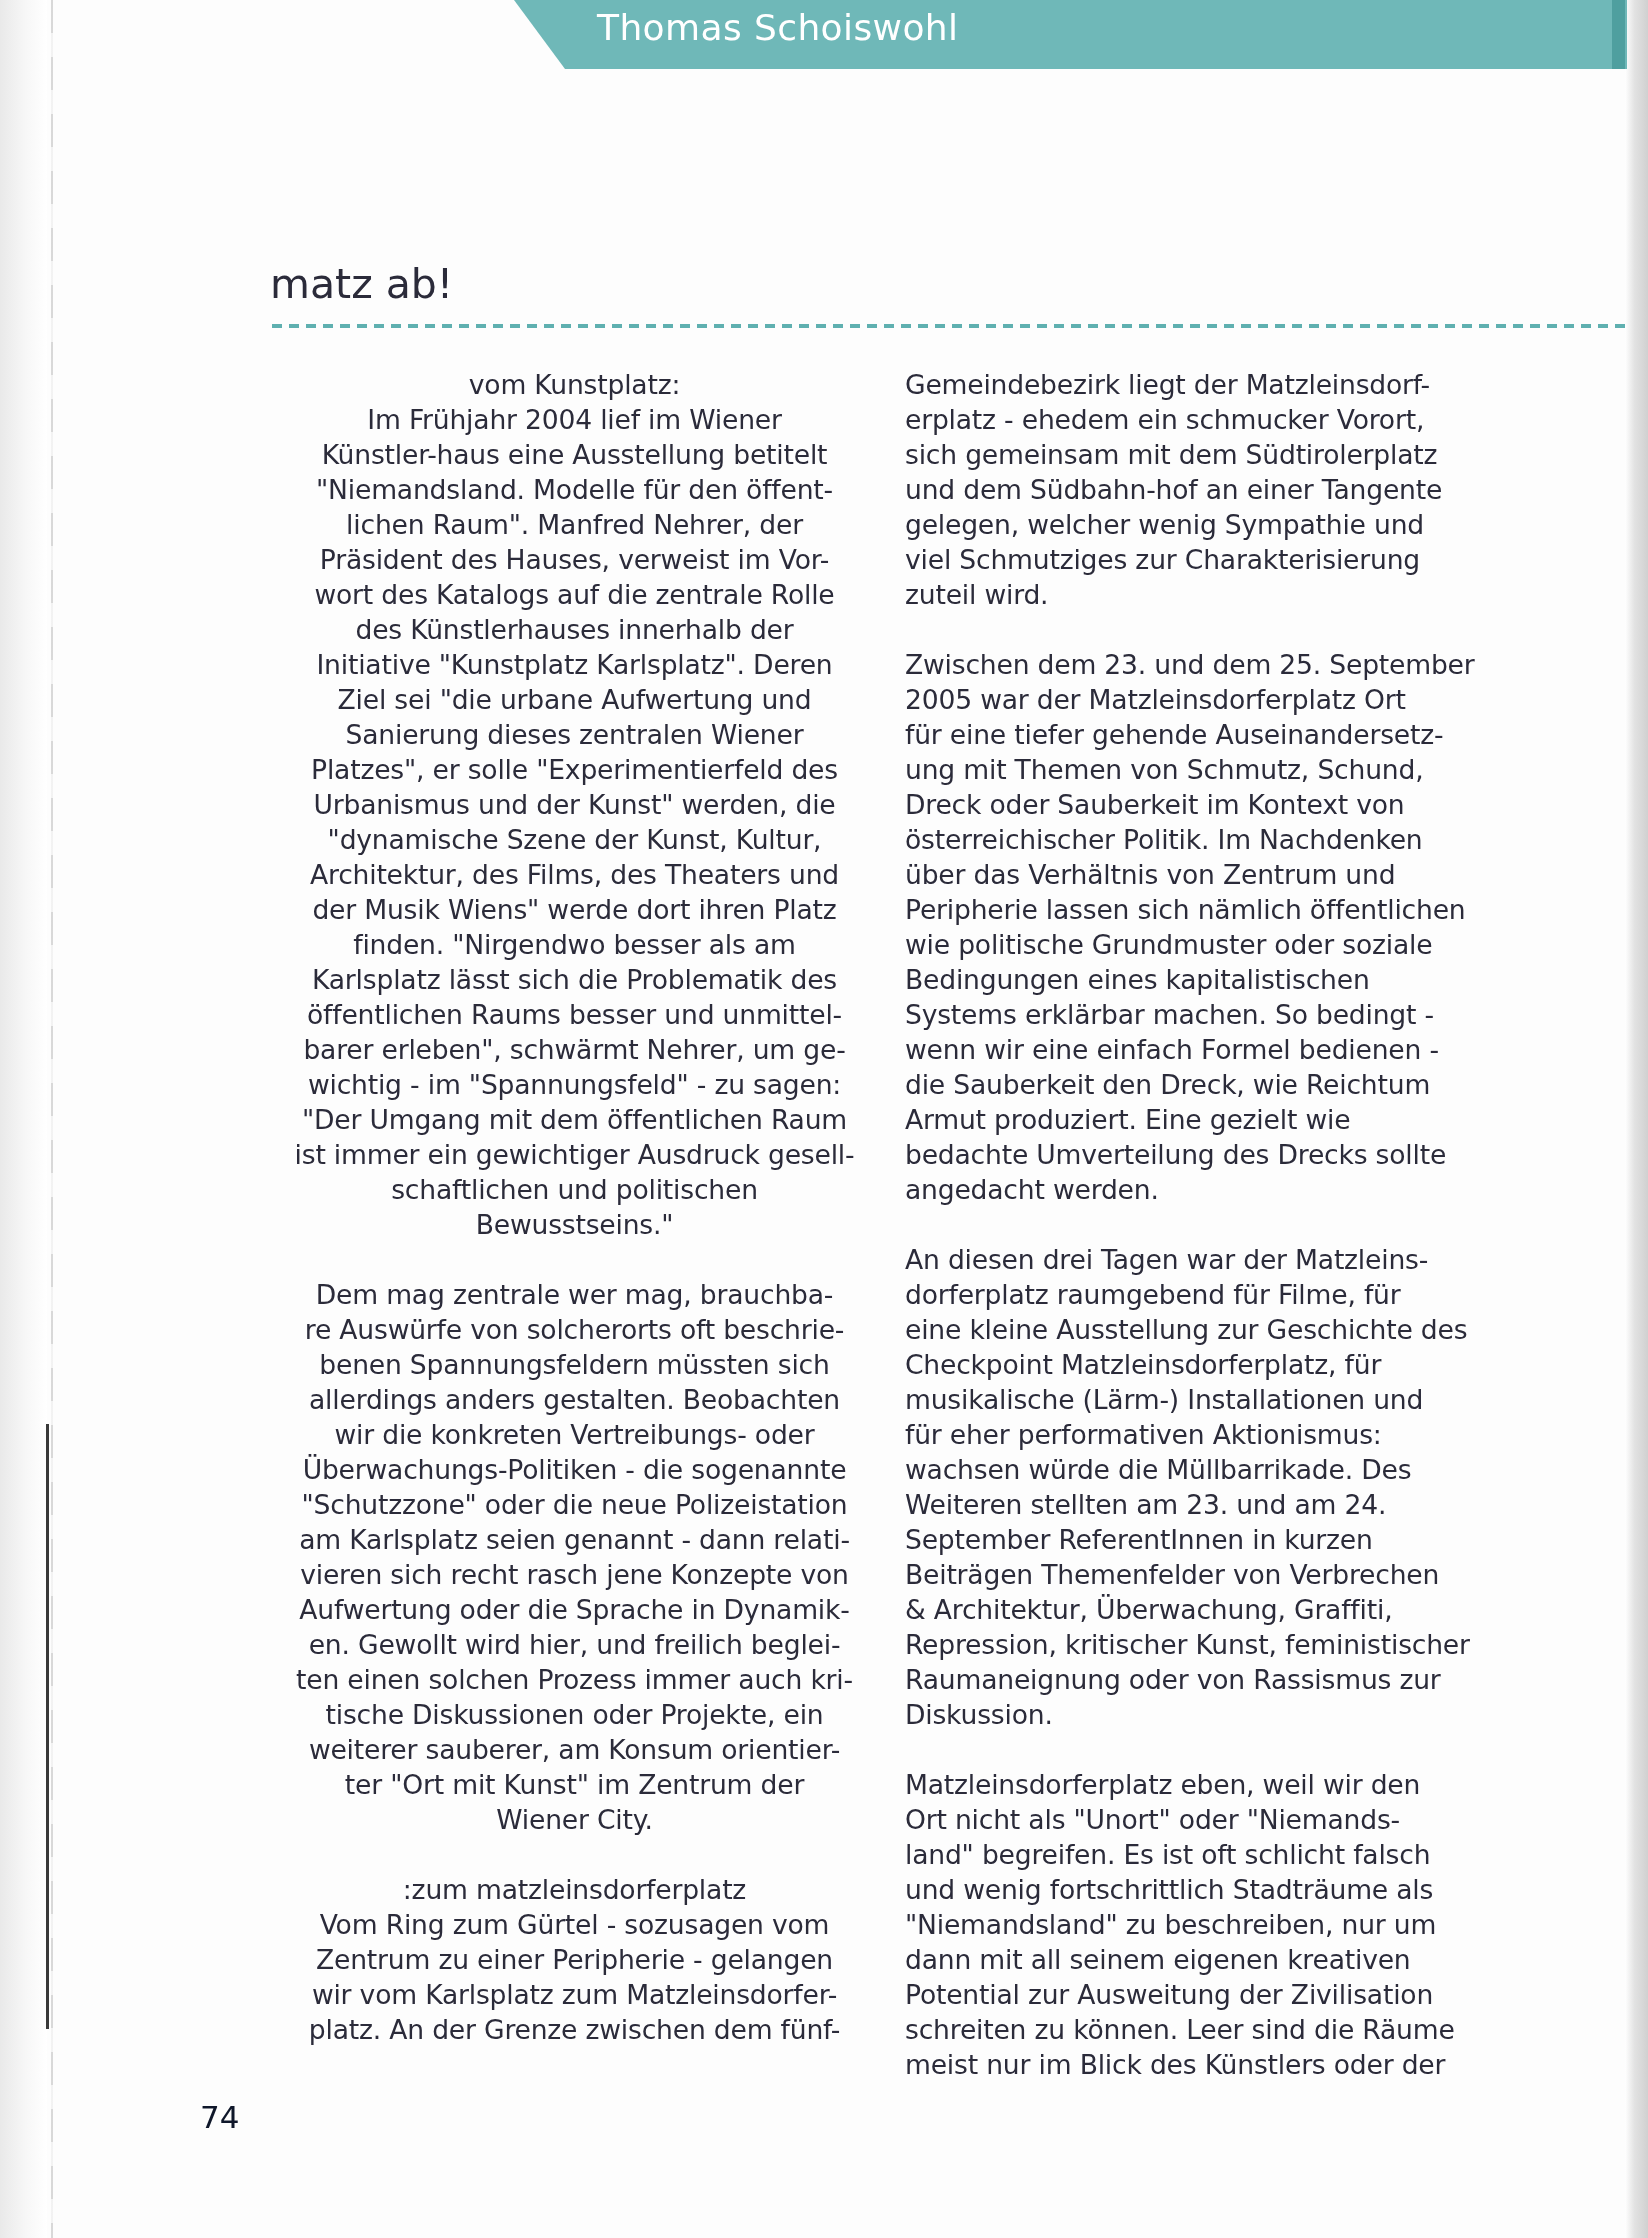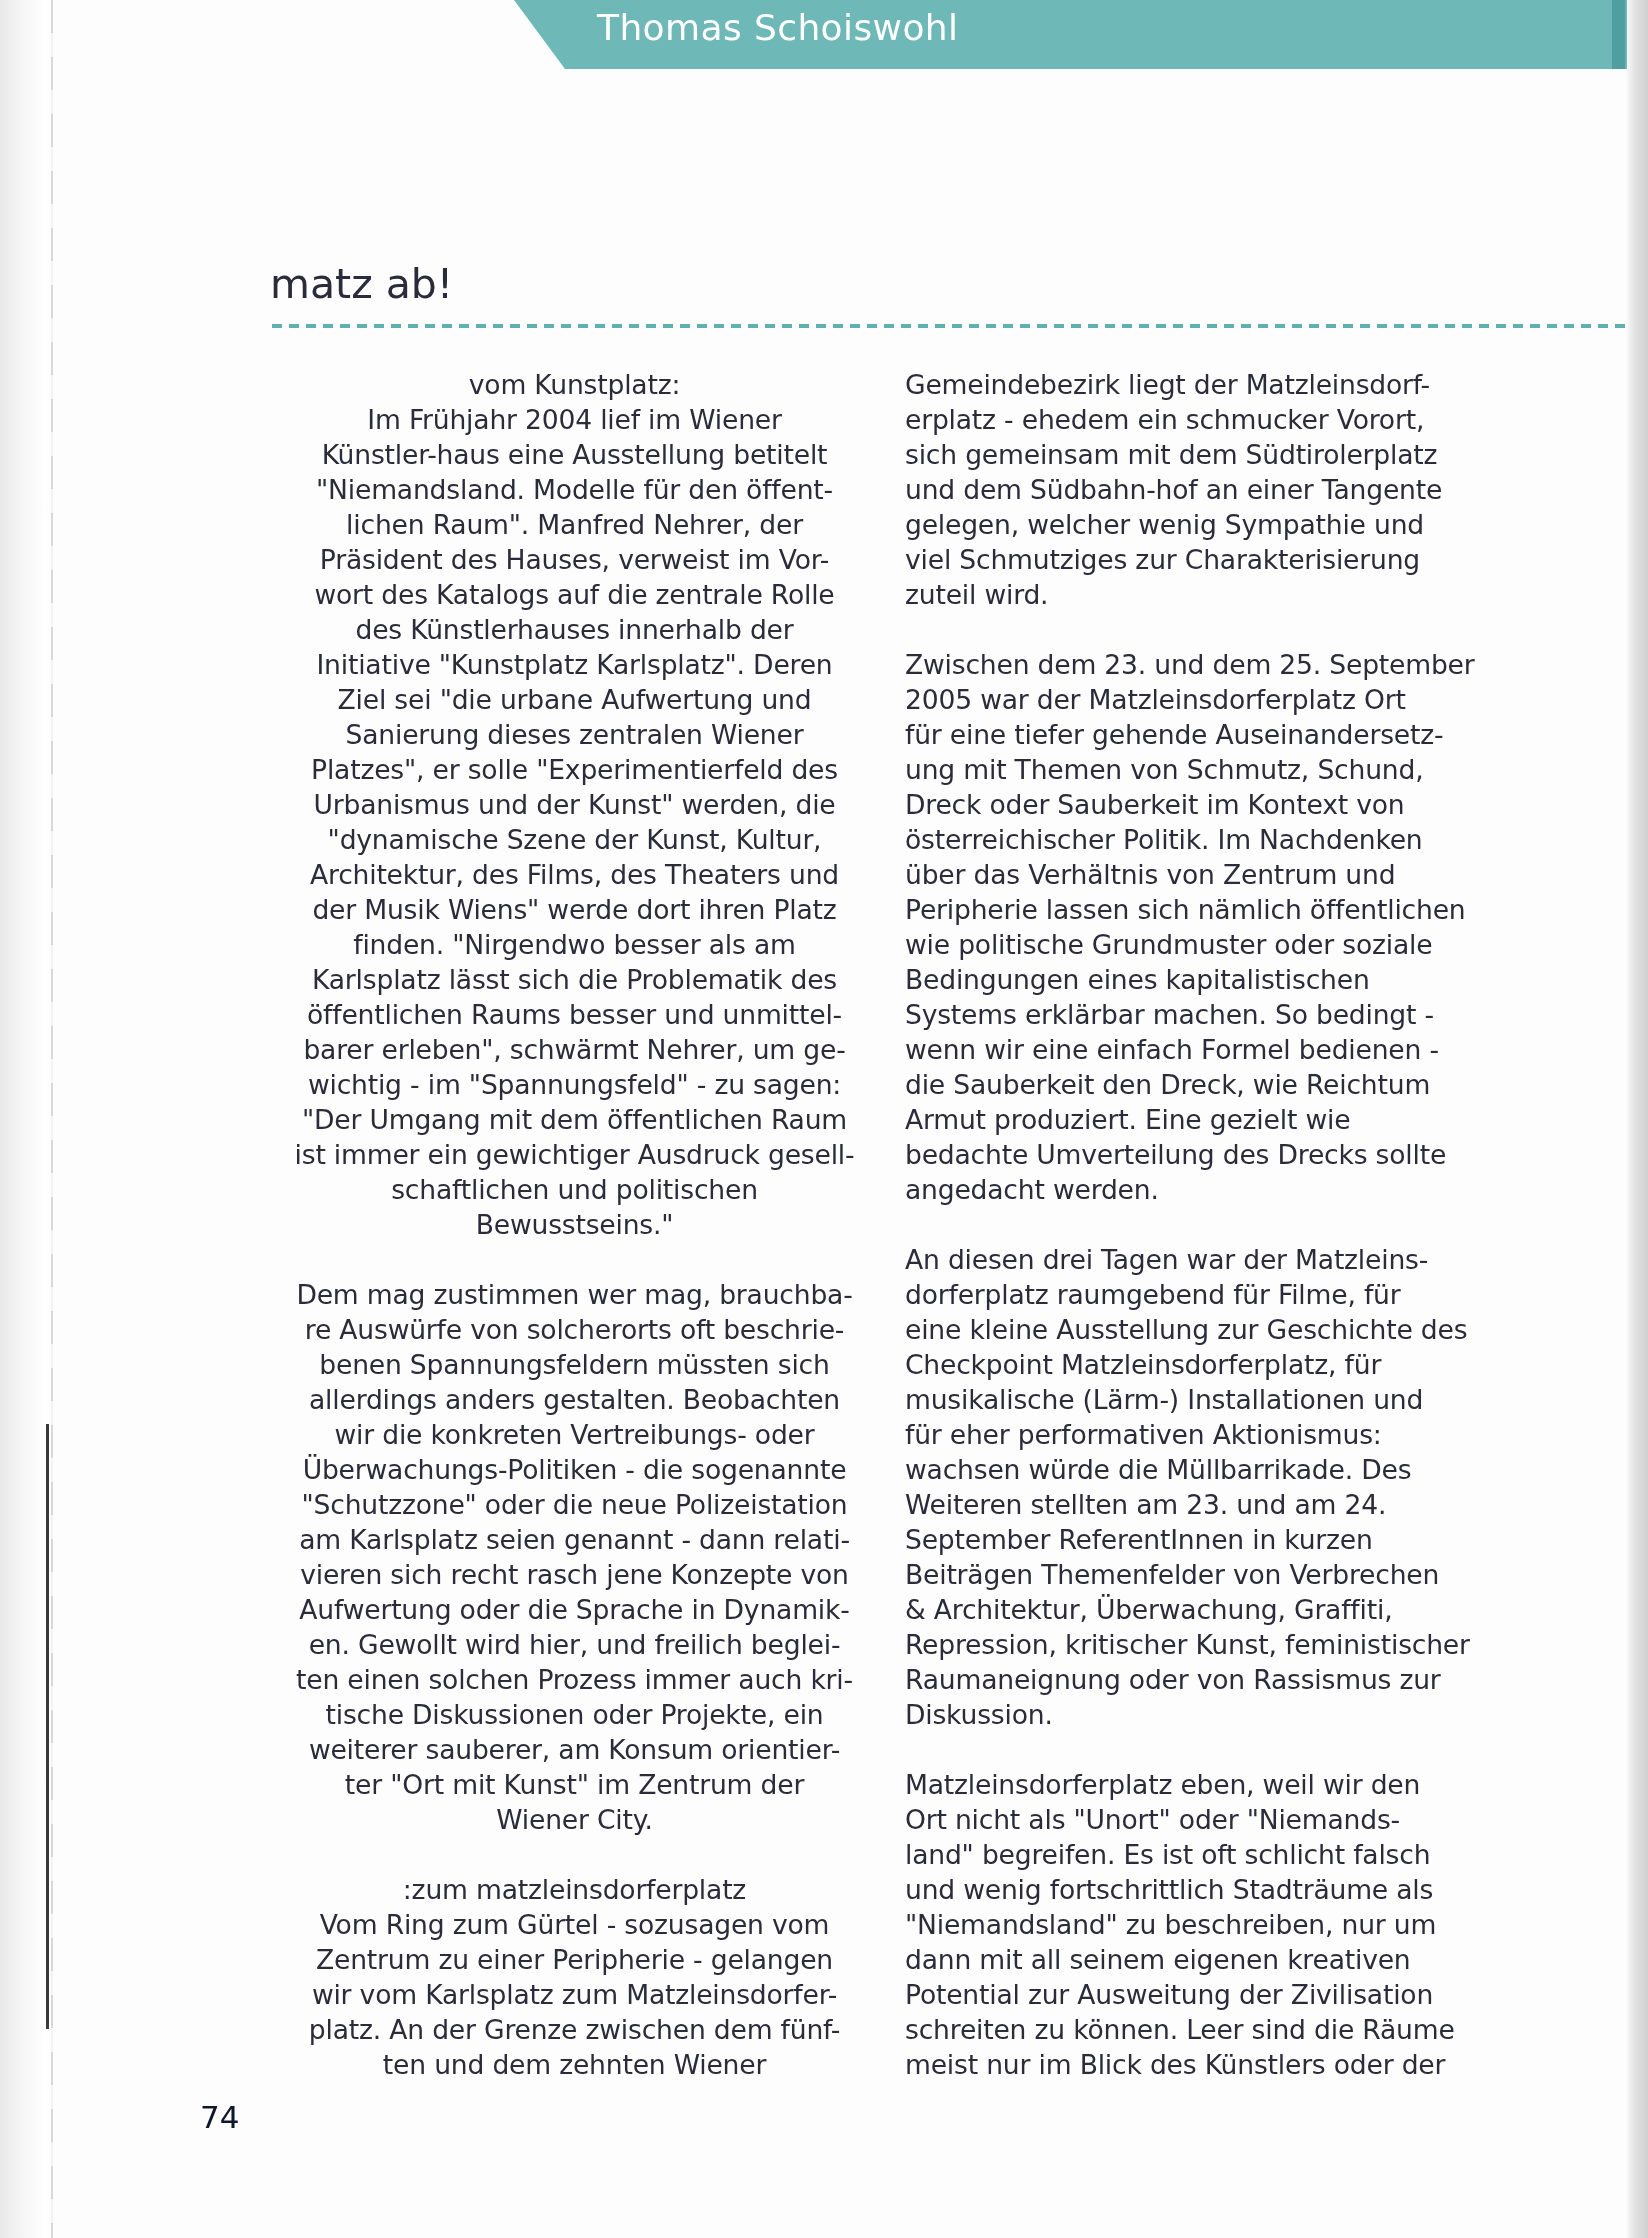--- a/index.html
+++ b/index.html
@@ -91,21 +91,21 @@
     <span class="line">finden. "Nirgendwo besser als am</span>
     <span class="line">Karlsplatz lässt sich die Problematik des</span>
     <span class="line">öffentlichen Raums besser und unmittel-</span>
     <span class="line">barer erleben", schwärmt Nehrer, um ge-</span>
     <span class="line">wichtig - im "Spannungsfeld" - zu sagen:</span>
     <span class="line">"Der Umgang mit dem öffentlichen Raum</span>
     <span class="line">ist immer ein gewichtiger Ausdruck gesell-</span>
     <span class="line">schaftlichen und politischen</span>
     <span class="line">Bewusstseins."</span>
     <span class="gap"></span>
-    <span class="line">Dem mag zustimmen wer mag, brauchba-</span>
+    <span class="line">Dem mag zentrale wer mag, brauchba-</span>
     <span class="line">re Auswürfe von solcherorts oft beschrie-</span>
     <span class="line">benen Spannungsfeldern müssten sich</span>
     <span class="line">allerdings anders gestalten. Beobachten</span>
     <span class="line">wir die konkreten Vertreibungs- oder</span>
     <span class="line">Überwachungs-Politiken - die sogenannte</span>
     <span class="line">"Schutzzone" oder die neue Polizeistation</span>
     <span class="line">am Karlsplatz seien genannt - dann relati-</span>
     <span class="line">vieren sich recht rasch jene Konzepte von</span>
     <span class="line">Aufwertung oder die Sprache in Dynamik-</span>
     <span class="line">en. Gewollt wird hier, und freilich beglei-</span>
@@ -113,21 +113,20 @@
     <span class="line">tische Diskussionen oder Projekte, ein</span>
     <span class="line">weiterer sauberer, am Konsum orientier-</span>
     <span class="line">ter "Ort mit Kunst" im Zentrum der</span>
     <span class="line">Wiener City.</span>
     <span class="gap"></span>
     <span class="line">:zum matzleinsdorferplatz</span>
     <span class="line">Vom Ring zum Gürtel - sozusagen vom</span>
     <span class="line">Zentrum zu einer Peripherie - gelangen</span>
     <span class="line">wir vom Karlsplatz zum Matzleinsdorfer-</span>
     <span class="line">platz. An der Grenze zwischen dem fünf-</span>
-    <span class="line">ten und dem zehnten Wiener</span>
   </div>
 <div class="column col-right" id="col-right">
     <span class="line">Gemeindebezirk liegt der Matzleinsdorf-</span>
     <span class="line">erplatz - ehedem ein schmucker Vorort,</span>
     <span class="line">sich gemeinsam mit dem Südtirolerplatz</span>
     <span class="line">und dem Südbahn-hof an einer Tangente</span>
     <span class="line">gelegen, welcher wenig Sympathie und</span>
     <span class="line">viel Schmutziges zur Charakterisierung</span>
     <span class="line">zuteil wird.</span>
     <span class="gap"></span>

